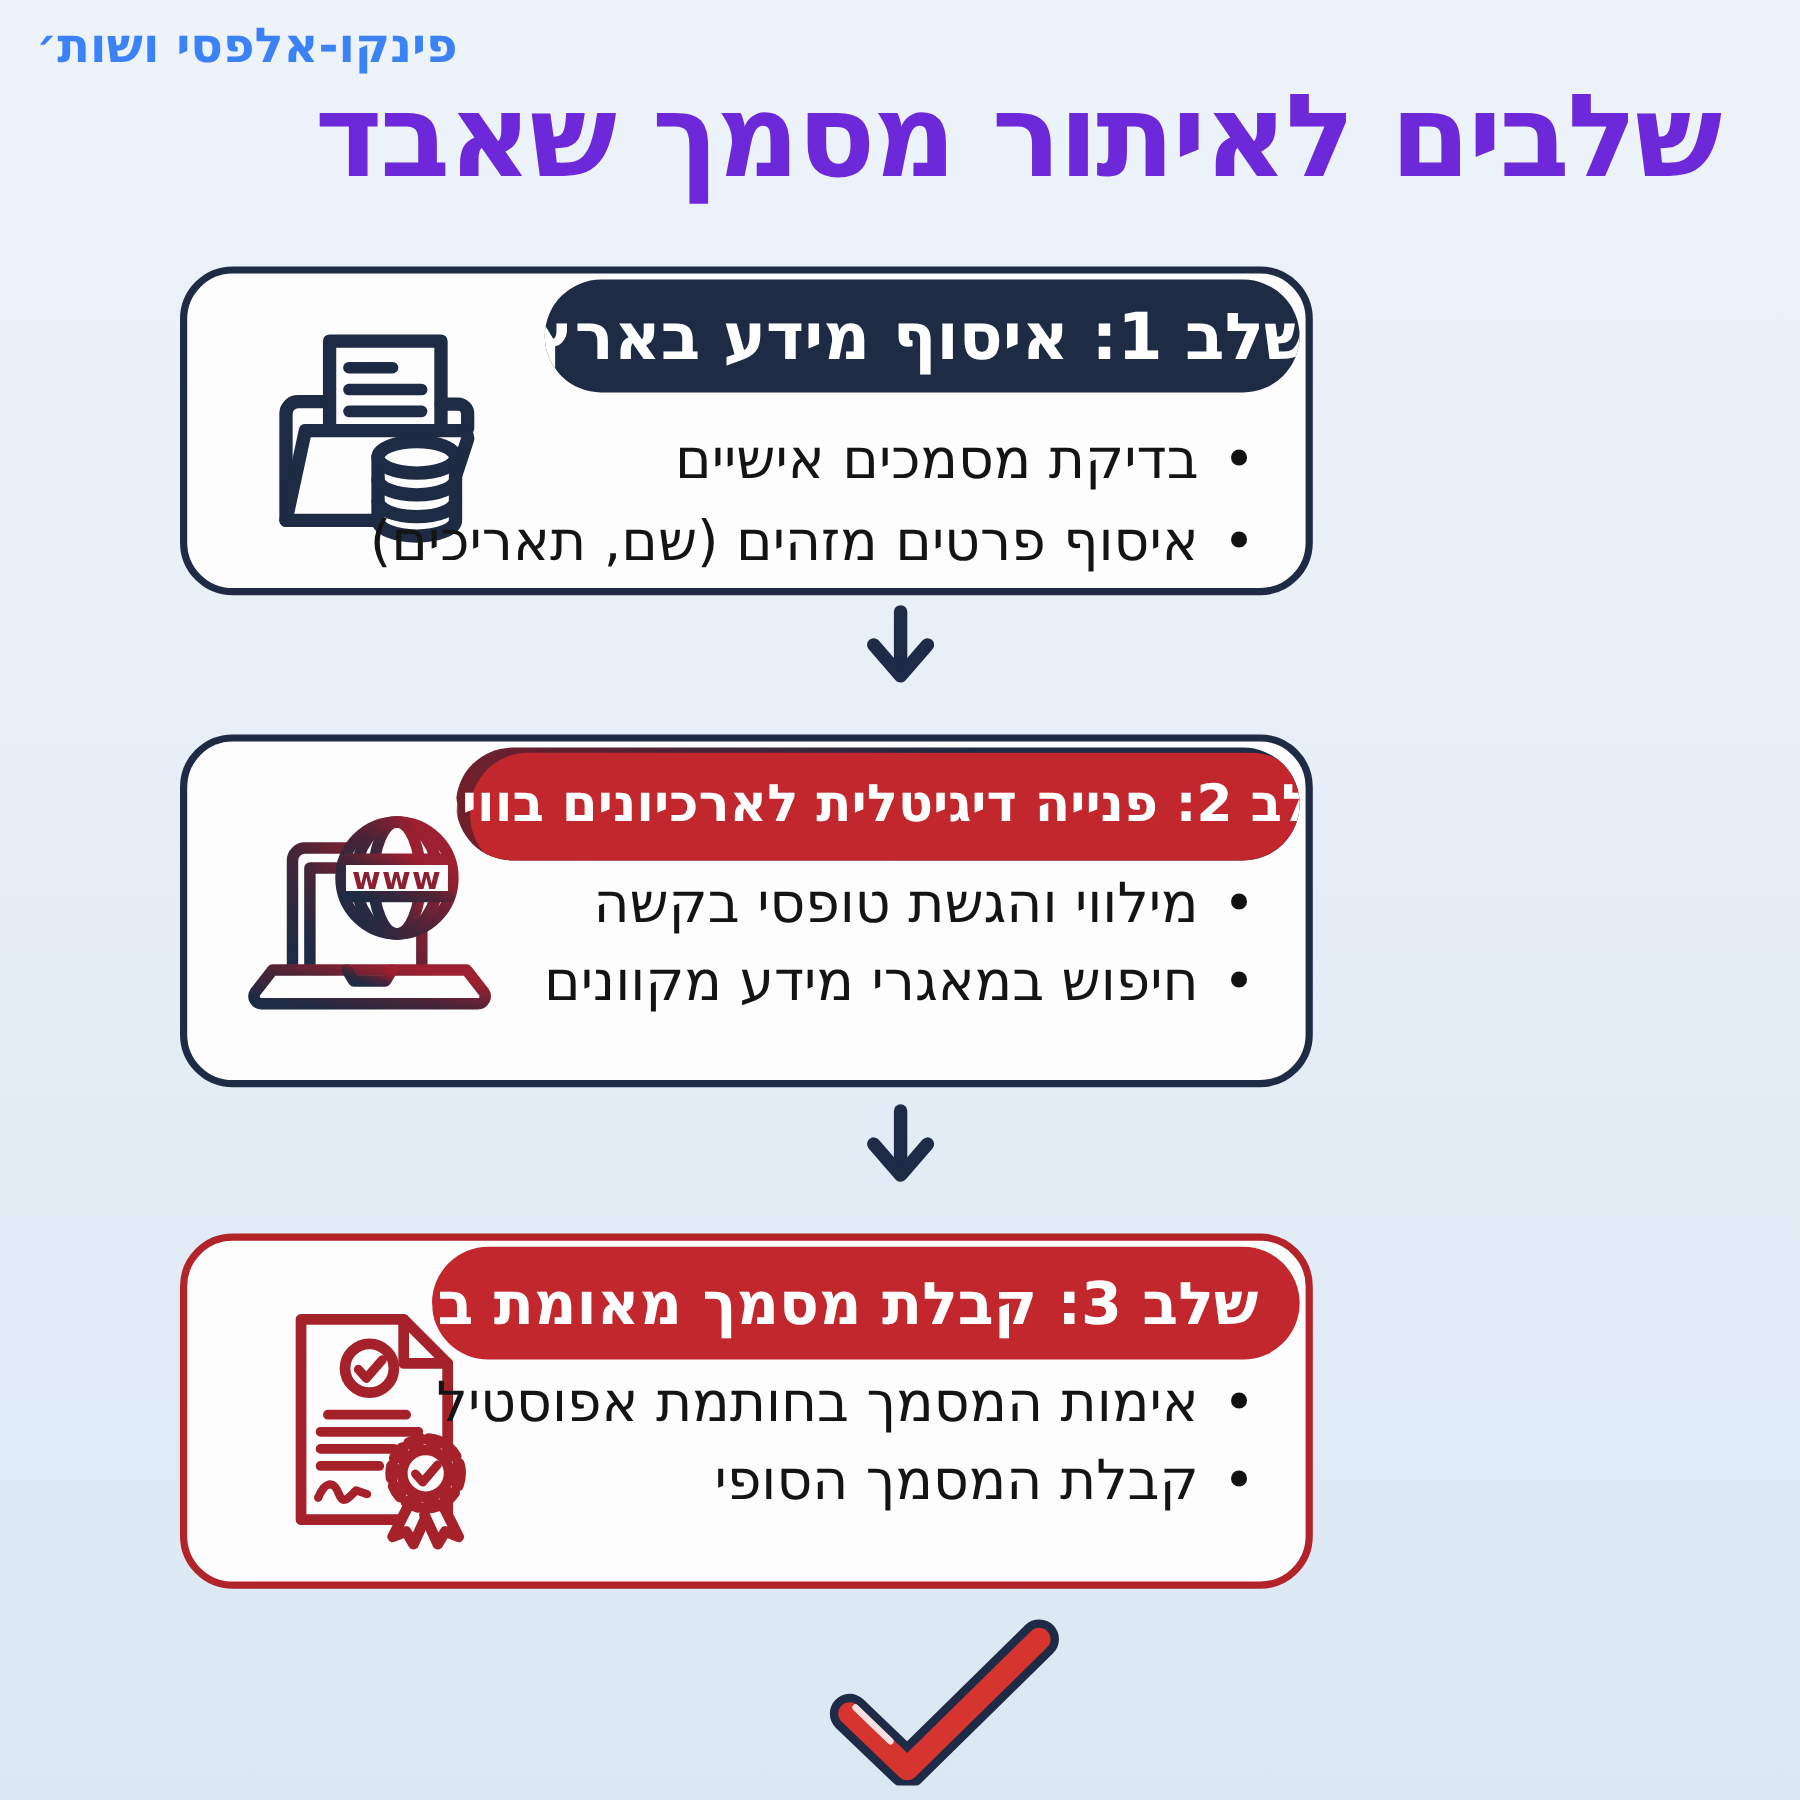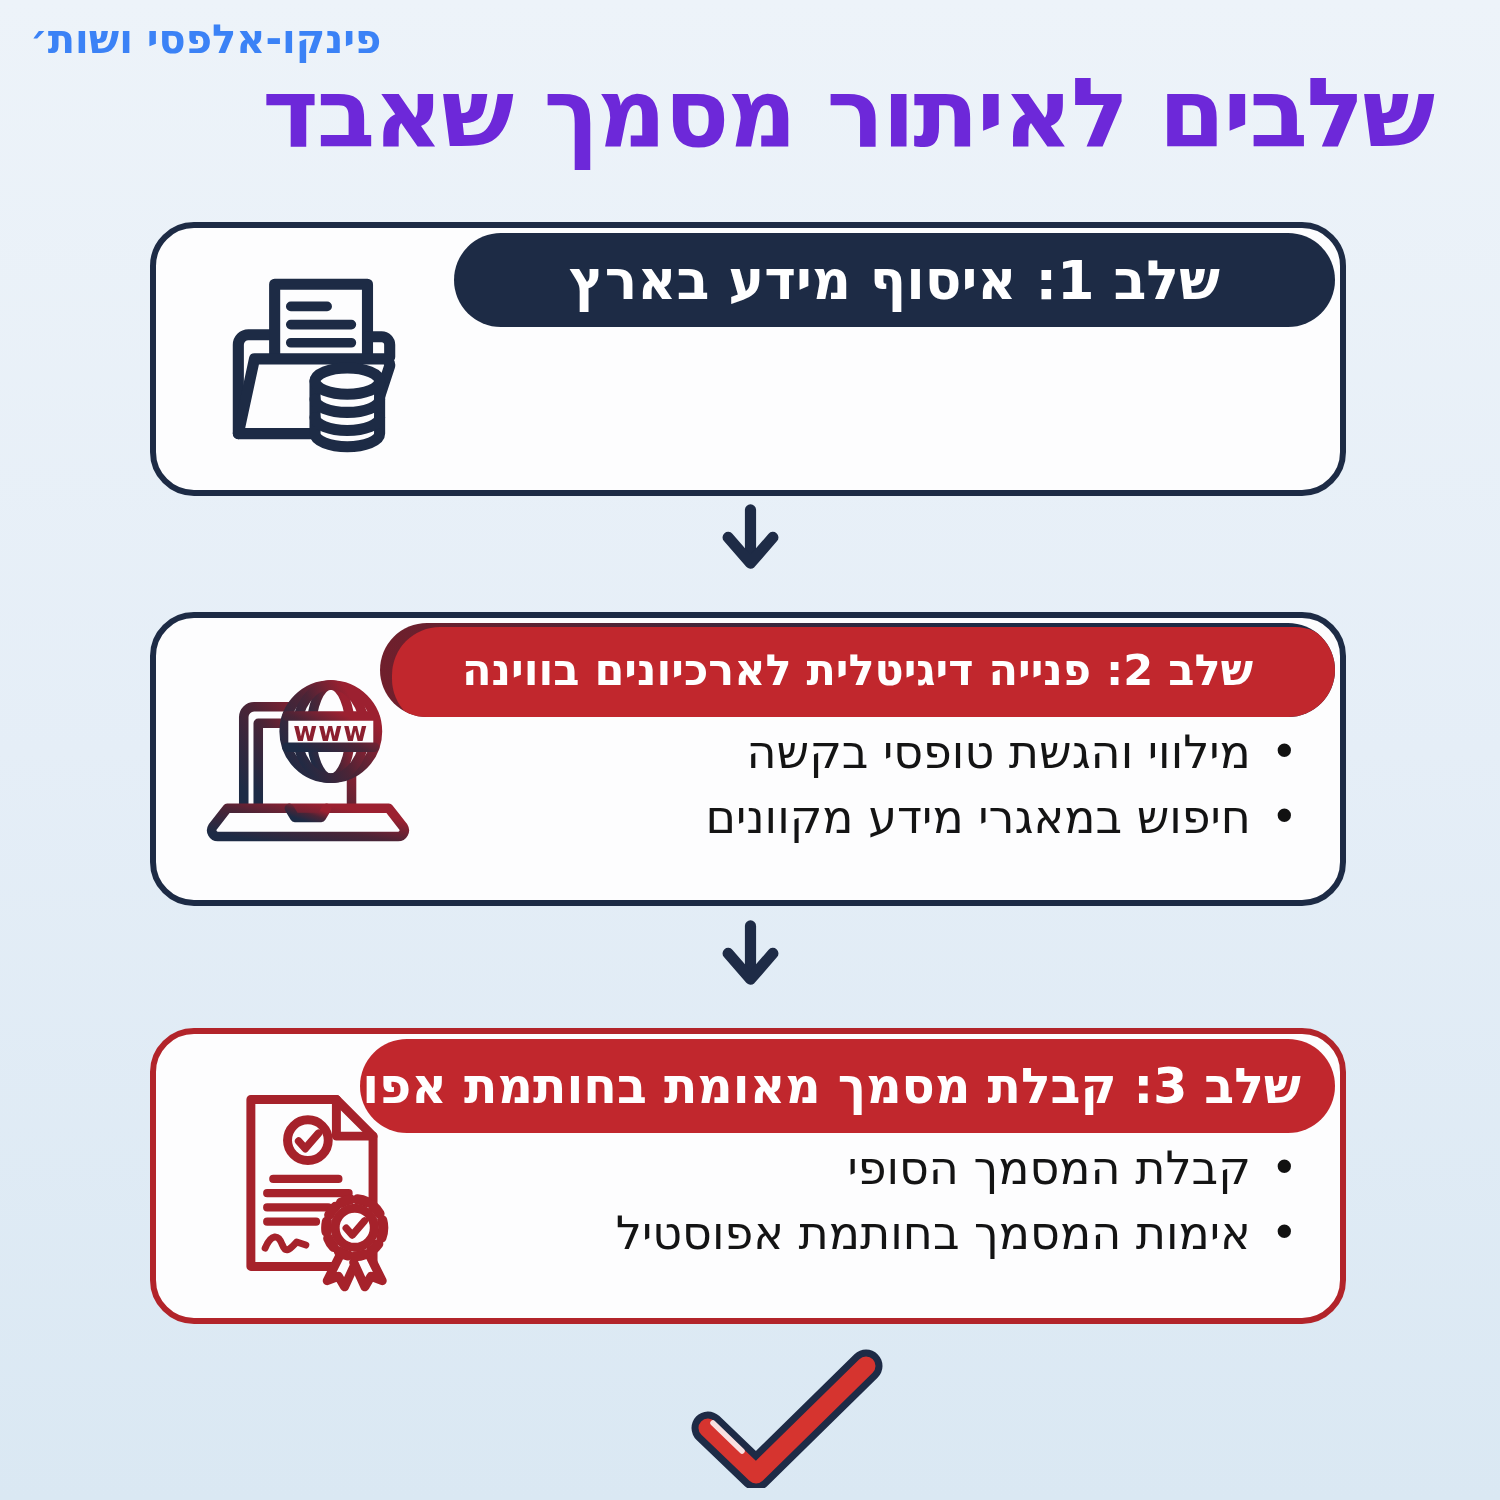--- a/index.html
+++ b/index.html
@@ -10,21 +10,21 @@
   }
   .logo{
     position:absolute;top:16px;left:30px;direction:rtl;
     color:#3b82f6;font-weight:bold;font-size:40px;letter-spacing:0;
   }
   .title{
     position:absolute;top:58px;left:170px;right:67px;direction:rtl;
     color:#6d28d9;font-weight:bold;font-size:96px;letter-spacing:-2px;
   }
   .card{
-    position:absolute;left:150px;width:1196px;box-sizing:border-box;
+    position:absolute;left:150px;width:944px;box-sizing:border-box;
     background:#fdfdfe;border:6px solid #1d2b45;border-radius:44px;
   }
   .card1{top:222px;height:274px}
   .card2{top:612px;height:294px}
   .card3{top:1028px;height:296px;border-color:#b2242a}
   .pill{
     position:absolute;top:5px;right:5px;height:94px;z-index:2;
     border-radius:48px;background:#1d2b45;color:#ffffff;
     display:flex;align-items:center;justify-content:center;
     direction:rtl;font-weight:bold;white-space:nowrap;overflow:hidden;
@@ -76,20 +76,24 @@
       <path d="M82,34 h7 a4 4 0 0 1 4,4 v6"></path>
       <path d="M44,19 h18 M44,28 h30 M44,37 h30" stroke-width="4.8"></path>
       <path d="M26,45 h64 a3 3 0 0 1 2.9,3.8 L82,82 H18 Z" fill="#fdfdfe"></path>
       <g fill="#fdfdfe">
         <path d="M56,56 V82 c0,3.6 7.2,6.5 16,6.5 s16,-2.9 16,-6.5 V56"></path>
         <ellipse cx="72" cy="56" rx="16" ry="6.5"></ellipse>
         <path d="M56,65 c0,3.6 7.2,6.5 16,6.5 s16,-2.9 16,-6.5 M56,74 c0,3.6 7.2,6.5 16,6.5 s16,-2.9 16,-6.5" fill="none"></path>
       </g>
     </svg>
   </span>
+  <ul class="bullets">
+    <li>בדיקת מסמכים אישיים</li>
+    <li>איסוף פרטים מזהים (שם, תאריכים)</li>
+  </ul>
 </div>
 
 <span class="arrow arrow1">
   <svg viewBox="0 0 100 100" width="100%" height="100%" fill="none" stroke="#1e2b46" stroke-width="13" stroke-linecap="round" stroke-linejoin="round">
     <path d="M50,8 V58"></path>
     <path d="M24,40 L50,70 L76,40"></path>
   </svg>
 </span>
 
 <div class="card card2">
@@ -143,22 +147,22 @@
       <g fill="#fdfdfe">
         <path d="M68,84 l-6.5,13 5.5,-2.2 3,5.2 5.5,-12"></path>
         <path d="M82,84 l6.5,13 -5.5,-2.2 -3,5.2 -5.5,-12"></path>
         <circle cx="75" cy="71" r="14" stroke-dasharray="5 3.4" stroke-width="5"></circle>
         <circle cx="75" cy="71" r="9.6"></circle>
         <path d="M70.8,71.2 l3,3.4 l6,-7" fill="none" stroke-width="3.6"></path>
       </g>
     </svg>
   </span>
   <ul class="bullets">
+    <li>אימות המסמך בחותמת אפוסטיל</li>
     <li>קבלת המסמך הסופי</li>
-    <li>אימות המסמך בחותמת אפוסטיל</li>
   </ul>
 </div>
 
 <span class="check">
   <svg viewBox="0 0 218 142" width="100%" height="100%" fill="none" stroke-linecap="round" stroke-linejoin="round">
     <path d="M30,82 L78,128 L188,20" stroke="#1e2b46" stroke-width="33"></path>
     <path d="M30,82 L78,128 L188,20" stroke="#d6342f" stroke-width="19"></path>
     <path d="M35,77 L64,105" stroke="#ffffff" stroke-width="5.5" opacity="0.85"></path>
   </svg>
 </span>

